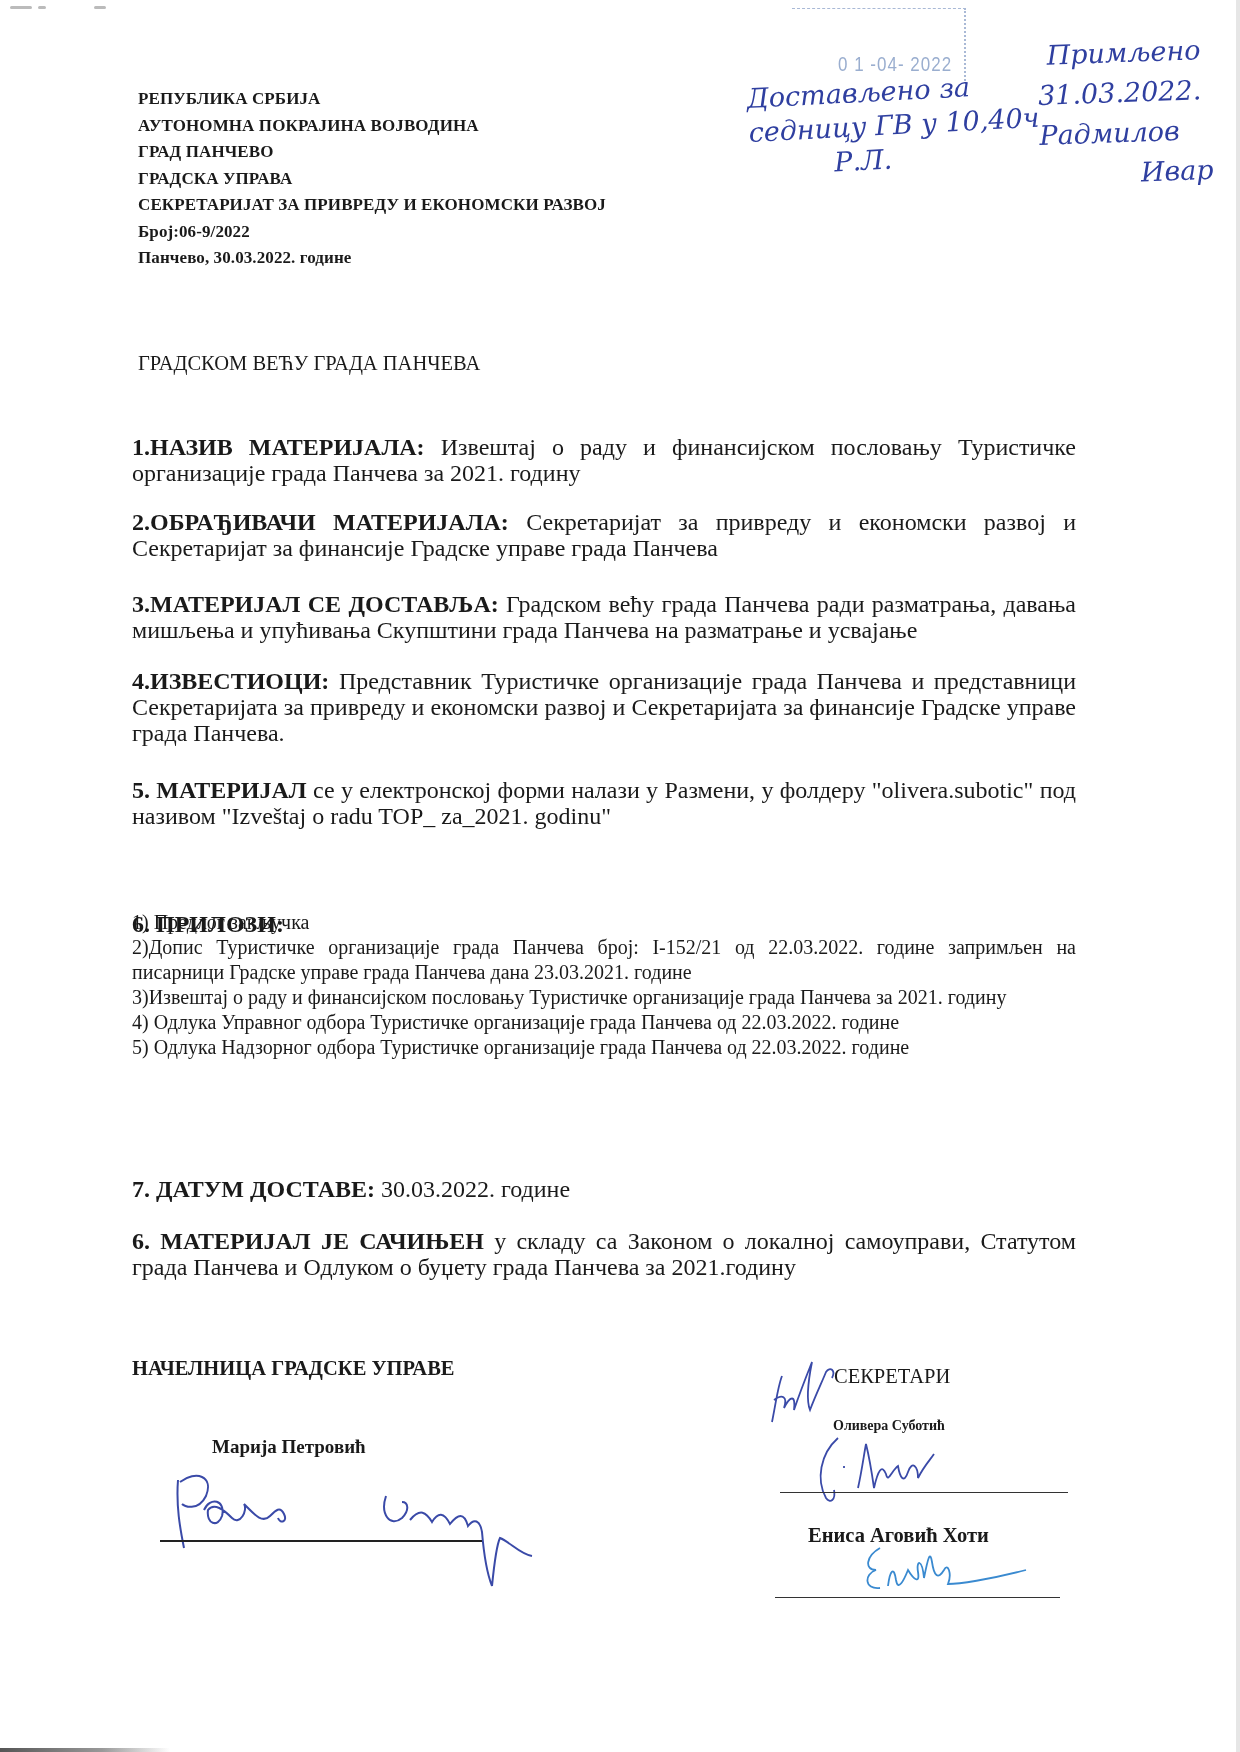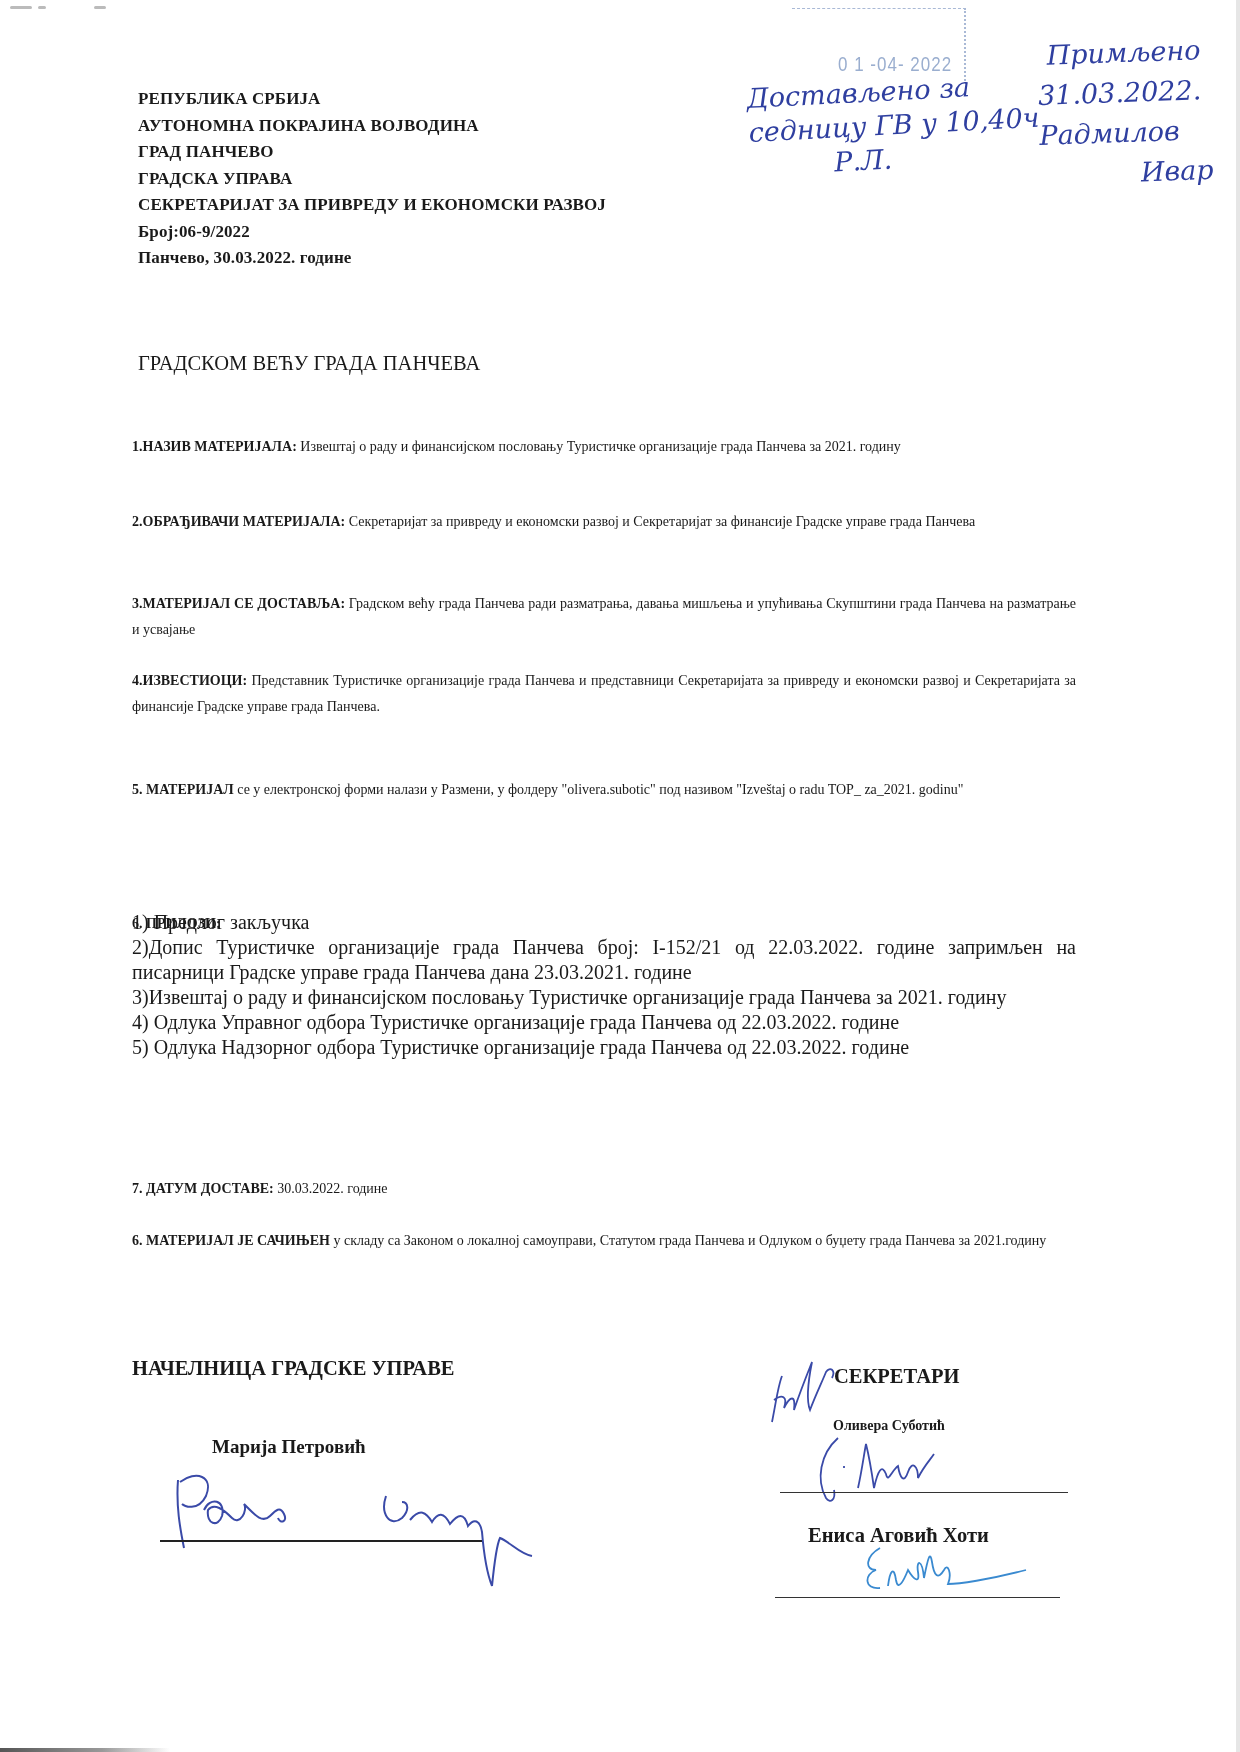--- a/index.html
+++ b/index.html
@@ -7,38 +7,38 @@
     .page-edge { position: absolute; right: 0; top: 0; width: 4px; height: 1752px; background: #e6e6e6; }
     .scan-bottom { position: absolute; left: 0; bottom: 0; width: 170px; height: 4px; background: linear-gradient(90deg, #555 0%, #999 60%, #fff 100%); }
     .scan-top { position: absolute; left: 10px; top: 6px; width: 100px; height: 8px; }
     .scan-top span { position: absolute; top: 0; height: 3px; background: #bbb; border-radius: 2px; }
 
     .header { position: absolute; left: 138px; top: 86px; font-weight: bold; font-size: 17px; line-height: 26.5px; letter-spacing: 0.1px; }
     .header div { white-space: nowrap; }
 
     .addressee { position: absolute; left: 138px; top: 352px; font-weight: normal; font-size: 20.5px; }
 
-    .section { position: absolute; left: 132px; width: 944px; font-size: 14px; line-height: 26px; text-align: justify; }
+    .section { position: absolute; left: 132px; width: 944px; font-size: 24px; line-height: 26px; text-align: justify; }
     .section b { font-weight: bold; }
     .s1 { top: 434px; }
     .s2 { top: 509px; }
     .s3 { top: 591px; }
     .s4 { top: 668px; }
     .s5 { top: 777px; }
     .s6 { top: 904px; font-weight: bold; margin-top: 7px; }
     .attachments { position: absolute; left: 132px; top: 910px; width: 944px; font-size: 20px; line-height: 25px; text-align: justify; }
     .attachments div { }
     .s7 { top: 1176px; }
     .s8 { top: 1228px; }
 
     .chief-title { position: absolute; left: 132px; top: 1357px; font-weight: bold; font-size: 20.5px; }
     .chief-name { position: absolute; left: 212px; top: 1436px; font-weight: bold; font-size: 19px; }
     .chief-line { position: absolute; left: 160px; top: 1540px; width: 322px; height: 2px; background: #222; }
 
-    .sec-title { position: absolute; left: 834px; top: 1365px; font-weight: bold; font-size: 20.5px; text-align: center; }
+    .sec-title { position: absolute; left: 834px; top: 1365px; font-weight: normal; font-size: 20.5px; text-align: center; }
     .sec-name1 { position: absolute; left: 833px; top: 1418px; font-weight: bold; font-size: 14px; text-align: right; }
     .sec-line1 { position: absolute; left: 780px; top: 1492px; width: 288px; height: 1px; background: #333; }
     .sec-name2 { position: absolute; left: 808px; top: 1524px; font-weight: bold; font-size: 20.5px; }
     .sec-line2 { position: absolute; left: 775px; top: 1597px; width: 285px; height: 1px; background: #333; }
 
     .stamp { position: absolute; left: 792px; top: 8px; width: 176px; height: 80px; text-align: center; }
     .stamp-box { position: absolute; left: 0; top: 0; width: 172px; height: 72px; border-top: 1px dashed #a9b9d6; border-right: 2px dotted #a9b9d6; }
     .stamp-date { position: absolute; left: 46px; top: 47px; font-family: "Liberation Sans", "DejaVu Sans", sans-serif; font-size: 17px; color: #9aaecf; letter-spacing: 1px; transform: scaleY(1.2); }
 
     .handwriting { position: absolute; font-family: "DejaVu Serif", serif; font-style: italic; color: #2f3fa0; }

